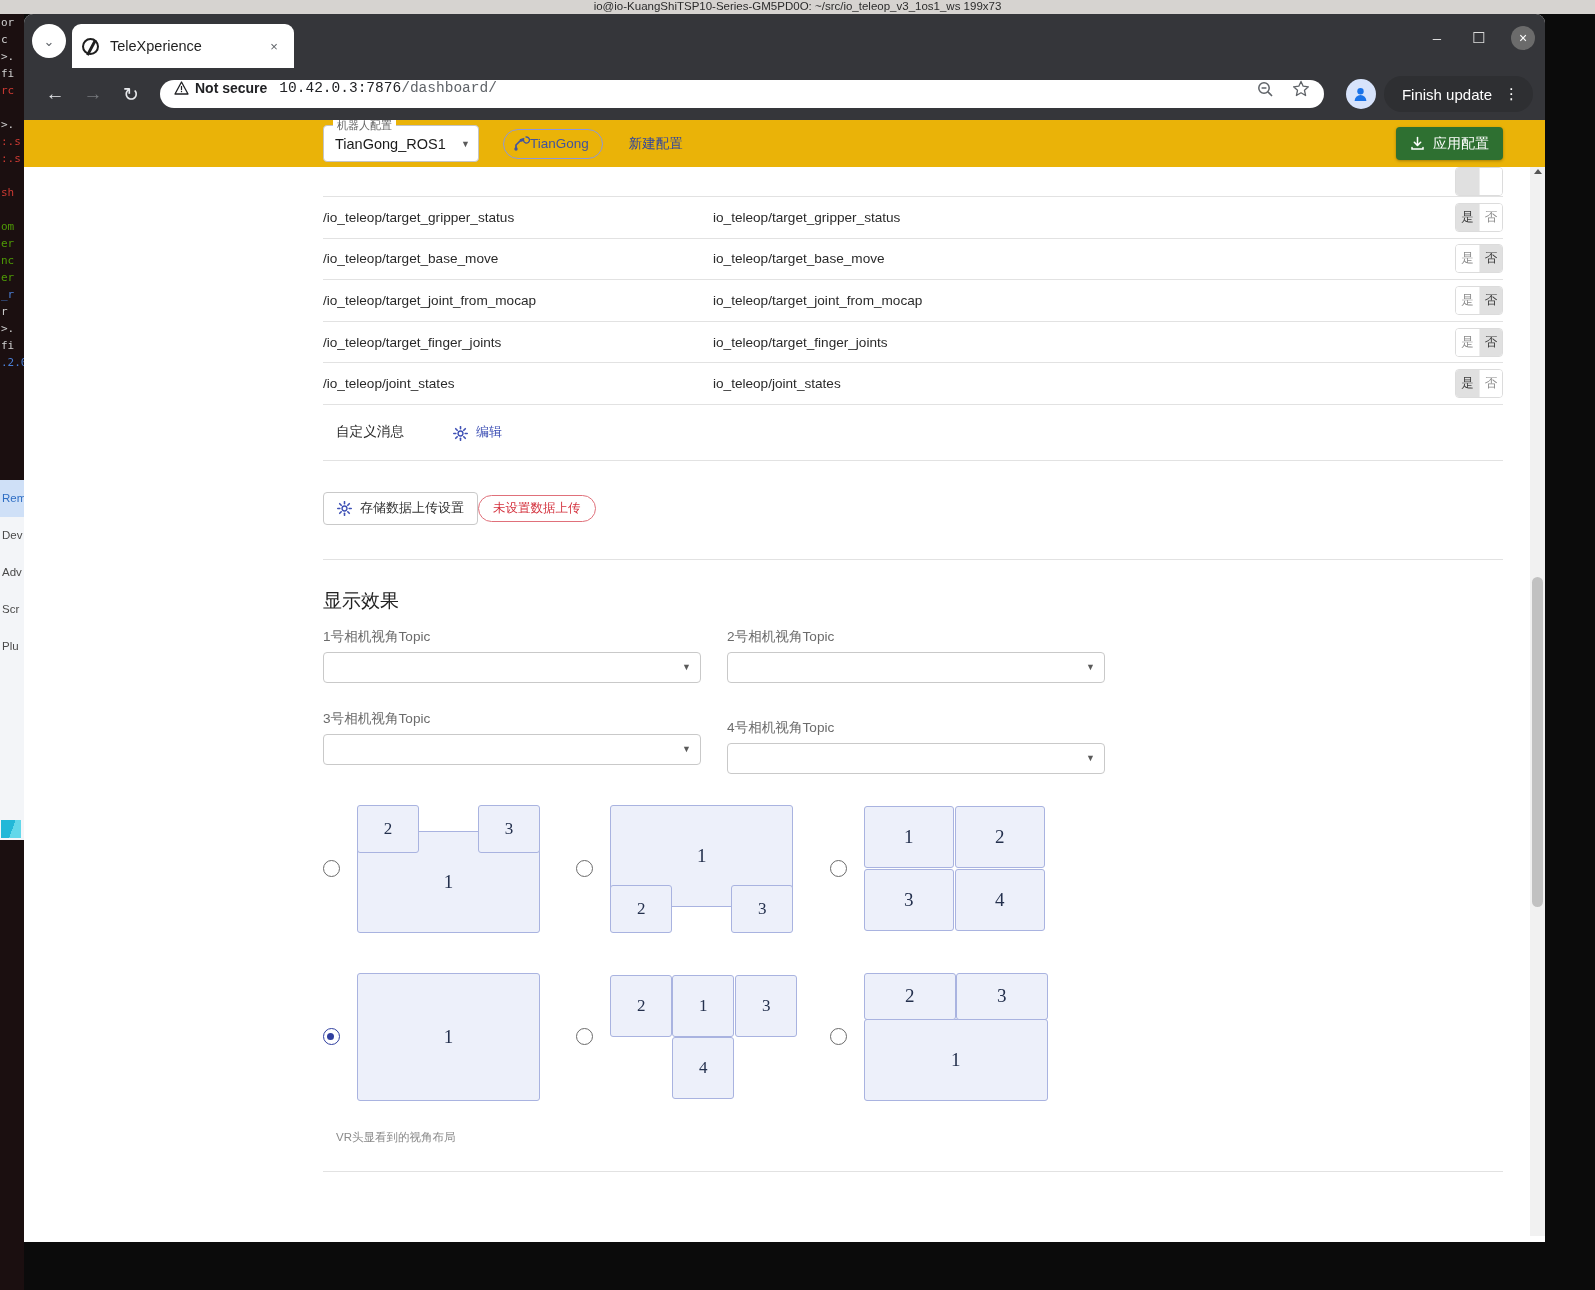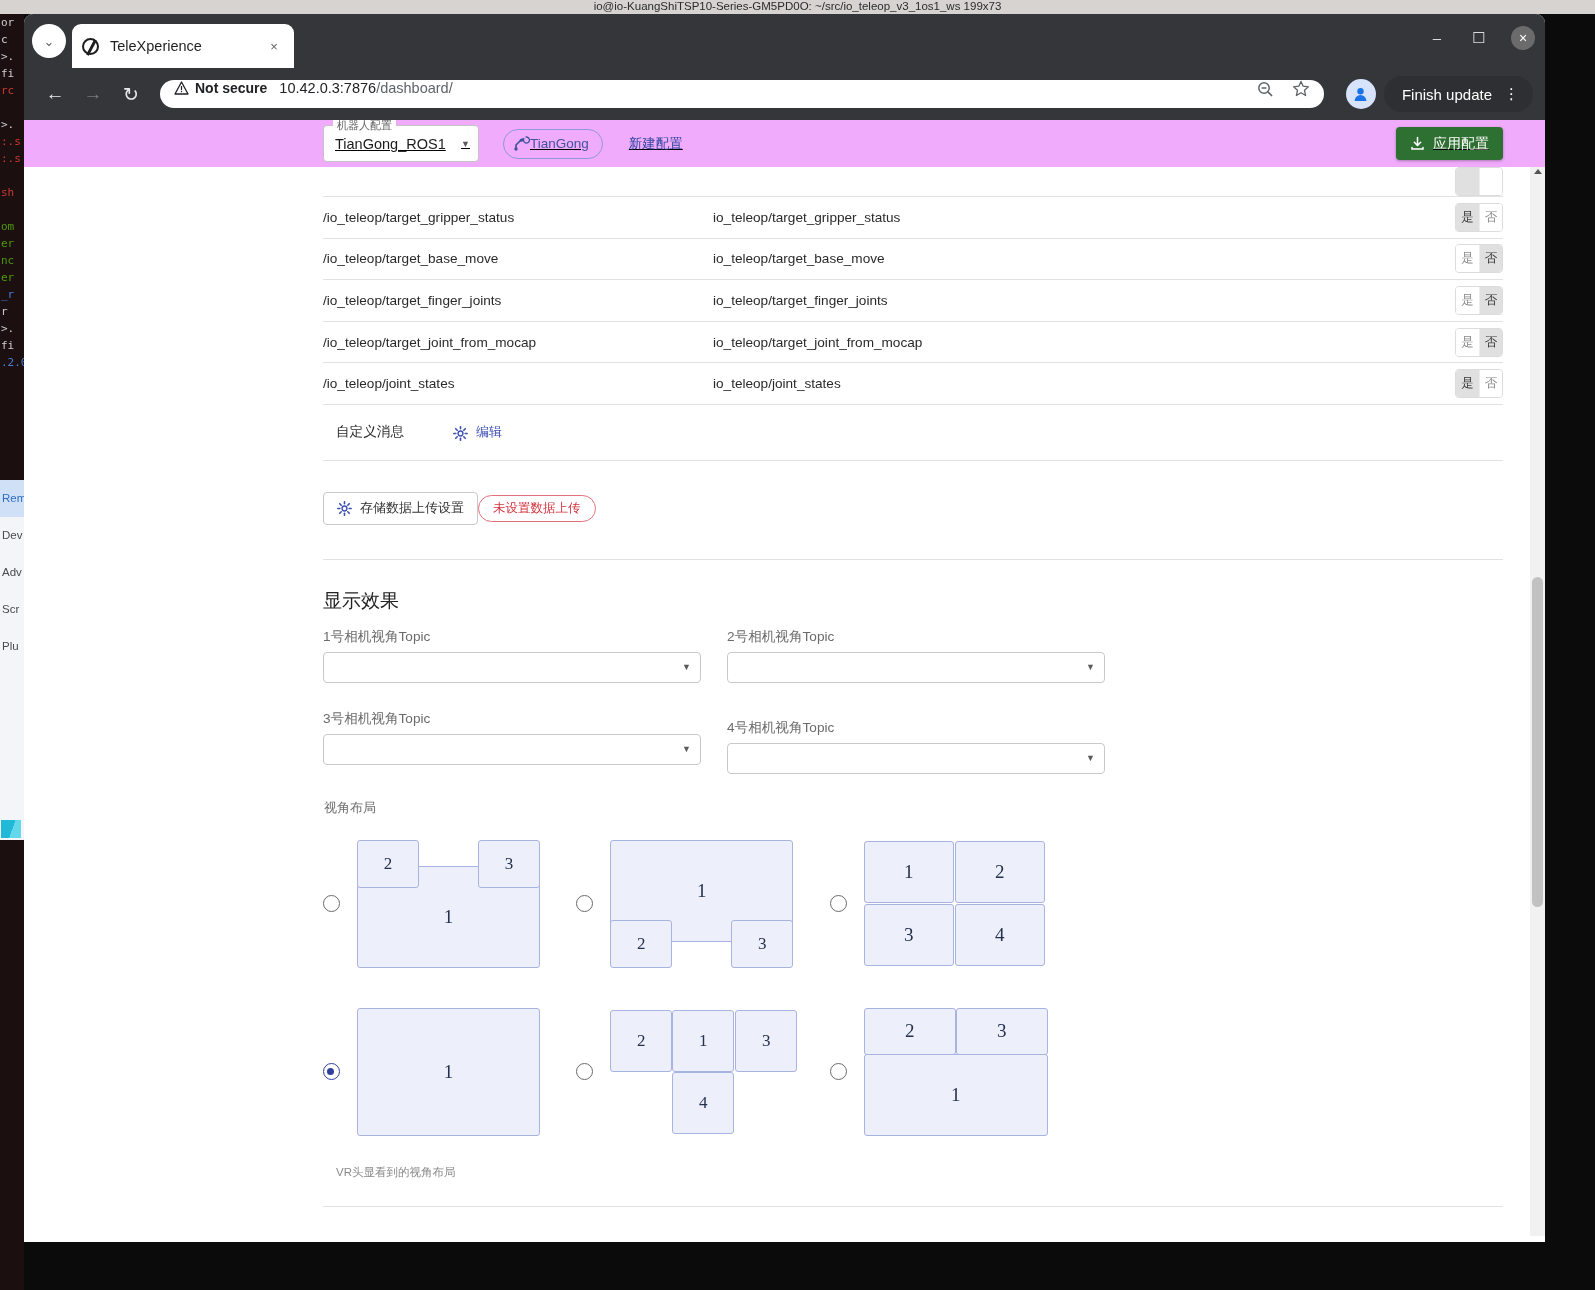--- a/index.html
+++ b/index.html
@@ -141,21 +141,21 @@
     padding: 0 14px;
     font-size: 14.5px;
     color: #202124;
     position: relative;
   }
   #omnibox .notsecure {
     display:flex; align-items:center; gap:6px;
     font-weight: bold; color: #202124; font-size: 14px;
     margin-right: 12px;
   }
-  #omnibox .url { color: #5f6368; }
+  #omnibox .url { color: #5f6368; font-family: Liberation Mono, monospace; }
   #omnibox .url b { color: #202124; font-weight: normal; }
   .omni-icons { margin-left: auto; display:flex; align-items:center; gap: 18px; color:#5f6368; font-size: 16px; }
   #profile-chip {
     width: 30px; height: 30px; border-radius: 15px;
     background: #d7e3fb; display:flex; align-items:center; justify-content:center;
     margin: 0 8px 0 14px; flex:0 0 auto;
   }
   #finish-update {
     height: 36px; border-radius: 18px; background: #2e2f32;
     color: #ffffff; font-size: 15px;
@@ -171,25 +171,24 @@
     overflow: hidden;
   }
   #page {
     position: absolute; inset: 0;
     padding: 0;
   }
 
   
   #config-bar {
     position: relative; height: 47px;
-    background: #f0abfc;
+    background: #eab308;
     display: flex; align-items: center;
     padding-left: 299px;
     z-index: 5;
-    text-decoration: underline;
   }
   .mui-field {
     position: relative;
     width: 156px; height: 37px;
     border: 1px solid #c4c4c4; border-radius: 4px;
     display:flex; align-items:center; padding: 0 8px 0 11px;
     font-size: 14.5px; color: #1b1b1b;
     background: #fff;
   }
   .mui-field .legend {
@@ -507,33 +506,33 @@
                   <td class="c2">io_teleop/target_base_move</td>
                   <td class="c3">
                     <span class="yn">
                       <span>是</span>
                       <span class="on">否</span>
                     </span>
                   </td>
                 </tr>
 
                 <tr>
-                  <td class="c1">/io_teleop/target_finger_joints</td>
-                  <td class="c2">io_teleop/target_finger_joints</td>
+                  <td class="c1">/io_teleop/target_joint_from_mocap</td>
+                  <td class="c2">io_teleop/target_joint_from_mocap</td>
                   <td class="c3">
                     <span class="yn">
                       <span>是</span>
                       <span class="on">否</span>
                     </span>
                   </td>
                 </tr>
 
                 <tr>
-                  <td class="c1">/io_teleop/target_joint_from_mocap</td>
-                  <td class="c2">io_teleop/target_joint_from_mocap</td>
+                  <td class="c1">/io_teleop/target_finger_joints</td>
+                  <td class="c2">io_teleop/target_finger_joints</td>
                   <td class="c3">
                     <span class="yn">
                       <span>是</span>
                       <span class="on">否</span>
                     </span>
                   </td>
                 </tr>
 
 
                 <tr>
@@ -617,21 +616,20 @@
               </div>
               <div class="sel-group" style="margin-top:28px">
                 <div class="sel-label">4号相机视角Topic</div>
                 <div class="sel-box">
                   <span></span>
                   <span class="caret">▼</span>
                 </div>
               </div>
             </div>
 
-            <div class="layout-label">视角布局</div>
 
             <div class="layout-grid" id="layout-grid">
                 <div class="layout-cell">
                   <div class="radio"></div>
                   <div class="diagram" style="width: 183px; height: 128px;">
                     <div class="pane small" style="left: 0px; top: 0px; width: 62px; height: 48px; z-index: 2;">2</div>
                     <div class="pane small" style="left: 121px; top: 0px; width: 62px; height: 48px; z-index: 2;">3</div>
                     <div class="pane" style="left: 0px; top: 26px; width: 183px; height: 102px; z-index: 1;">1</div>
                   </div>
                 </div>

